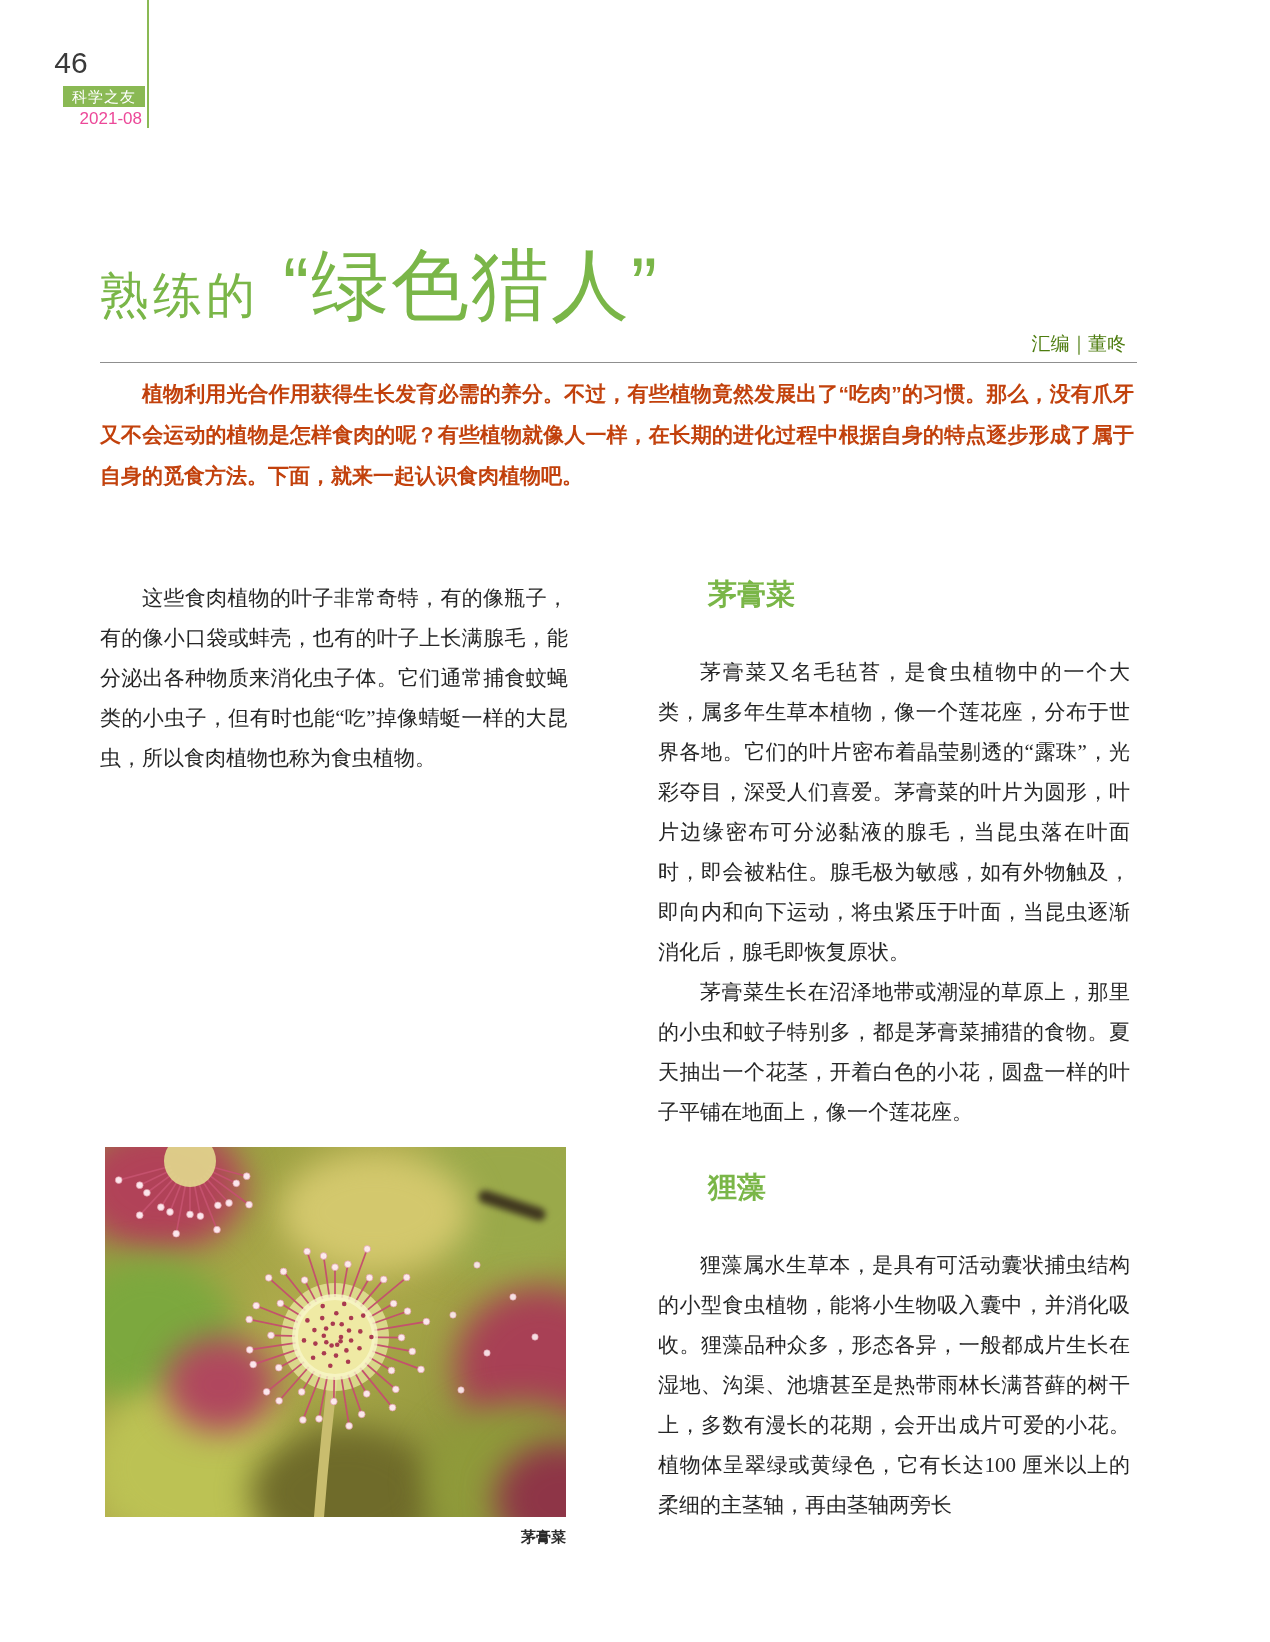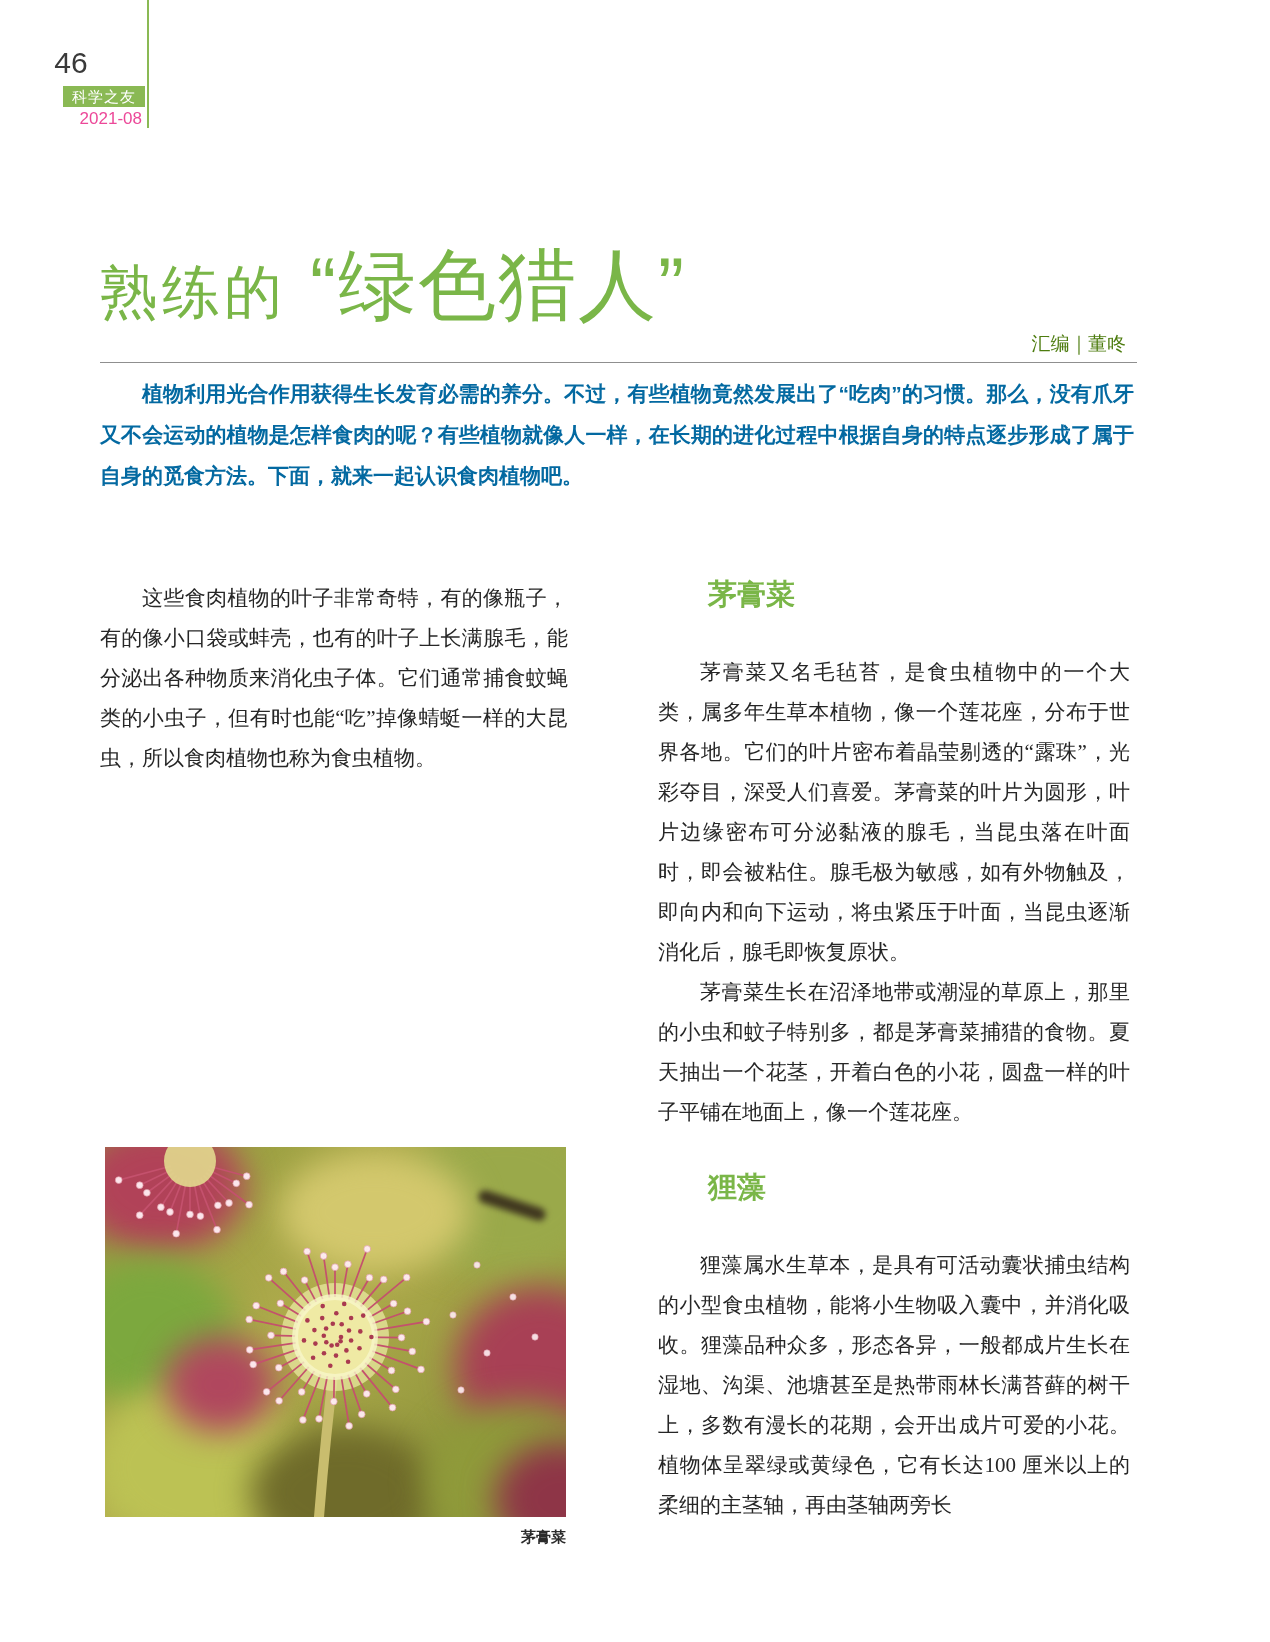--- a/index.html
+++ b/index.html
@@ -19,29 +19,29 @@
   .m-num{position:absolute;left:0;top:46px;width:142px;text-align:center;
     font-family:"Liberation Sans","DejaVu Sans",sans-serif;font-size:30px;color:#3a3a3a;}
   .m-name{position:absolute;left:63px;top:86px;width:82px;height:21px;line-height:21px;
     background:var(--masthead-green);color:#ffffff;text-align:center;
     font-family:"Liberation Sans","DejaVu Sans",sans-serif;font-size:15px;letter-spacing:1px;}
   .m-issue{position:absolute;left:0;top:109px;width:142px;text-align:right;
     font-family:"Liberation Sans","DejaVu Sans",sans-serif;font-size:17px;color:#ec4899;}
   
   .title{position:absolute;left:100px;top:234px;white-space:nowrap;
     font-family:"Liberation Sans","DejaVu Sans",sans-serif;color:var(--accent-green);margin:0;}
-  .t-light{font-size:58px;font-weight:400;letter-spacing:4px;}
+  .t-light{font-size:49px;font-weight:400;letter-spacing:4px;}
   .t-bold{font-size:78px;font-weight:400;margin-left:24px;letter-spacing:2px;}
   
   .byline{position:absolute;right:144px;top:331px;
     font-family:Liberation Sans, sans-serif;font-size:19px;color:#4d7c0f;}
   .rule{position:absolute;left:100px;top:362px;width:1037px;height:1px;background:#8f8f8f;}
   .intro{position:absolute;left:100px;top:373px;width:1034px;margin:0;
     font-family:"Liberation Sans","DejaVu Sans",sans-serif;font-weight:bold;
-    font-size:21px;line-height:41px;color:#0369a1;text-align:justify;text-indent:2em;}
+    font-size:21px;line-height:41px;color:#c2410c;text-align:justify;text-indent:2em;}
   
   .col{position:absolute;font-size:21px;line-height:40px;text-align:justify;color:var(--text-dark);}
   .col p{margin:0;text-indent:2em;}
   .col-left{left:100px;top:578px;width:468px;}
   .col-right{left:658px;top:576px;width:472px;}
   .col-right h2{
     font-family:"Liberation Sans","DejaVu Sans",sans-serif;
     font-size:29px;line-height:36px;font-weight:bold;color:var(--accent-green);
     margin:0 0 40px 0;padding-left:50px;text-indent:0;}
   .col-right .sect2 h2{margin-top:37px;}

